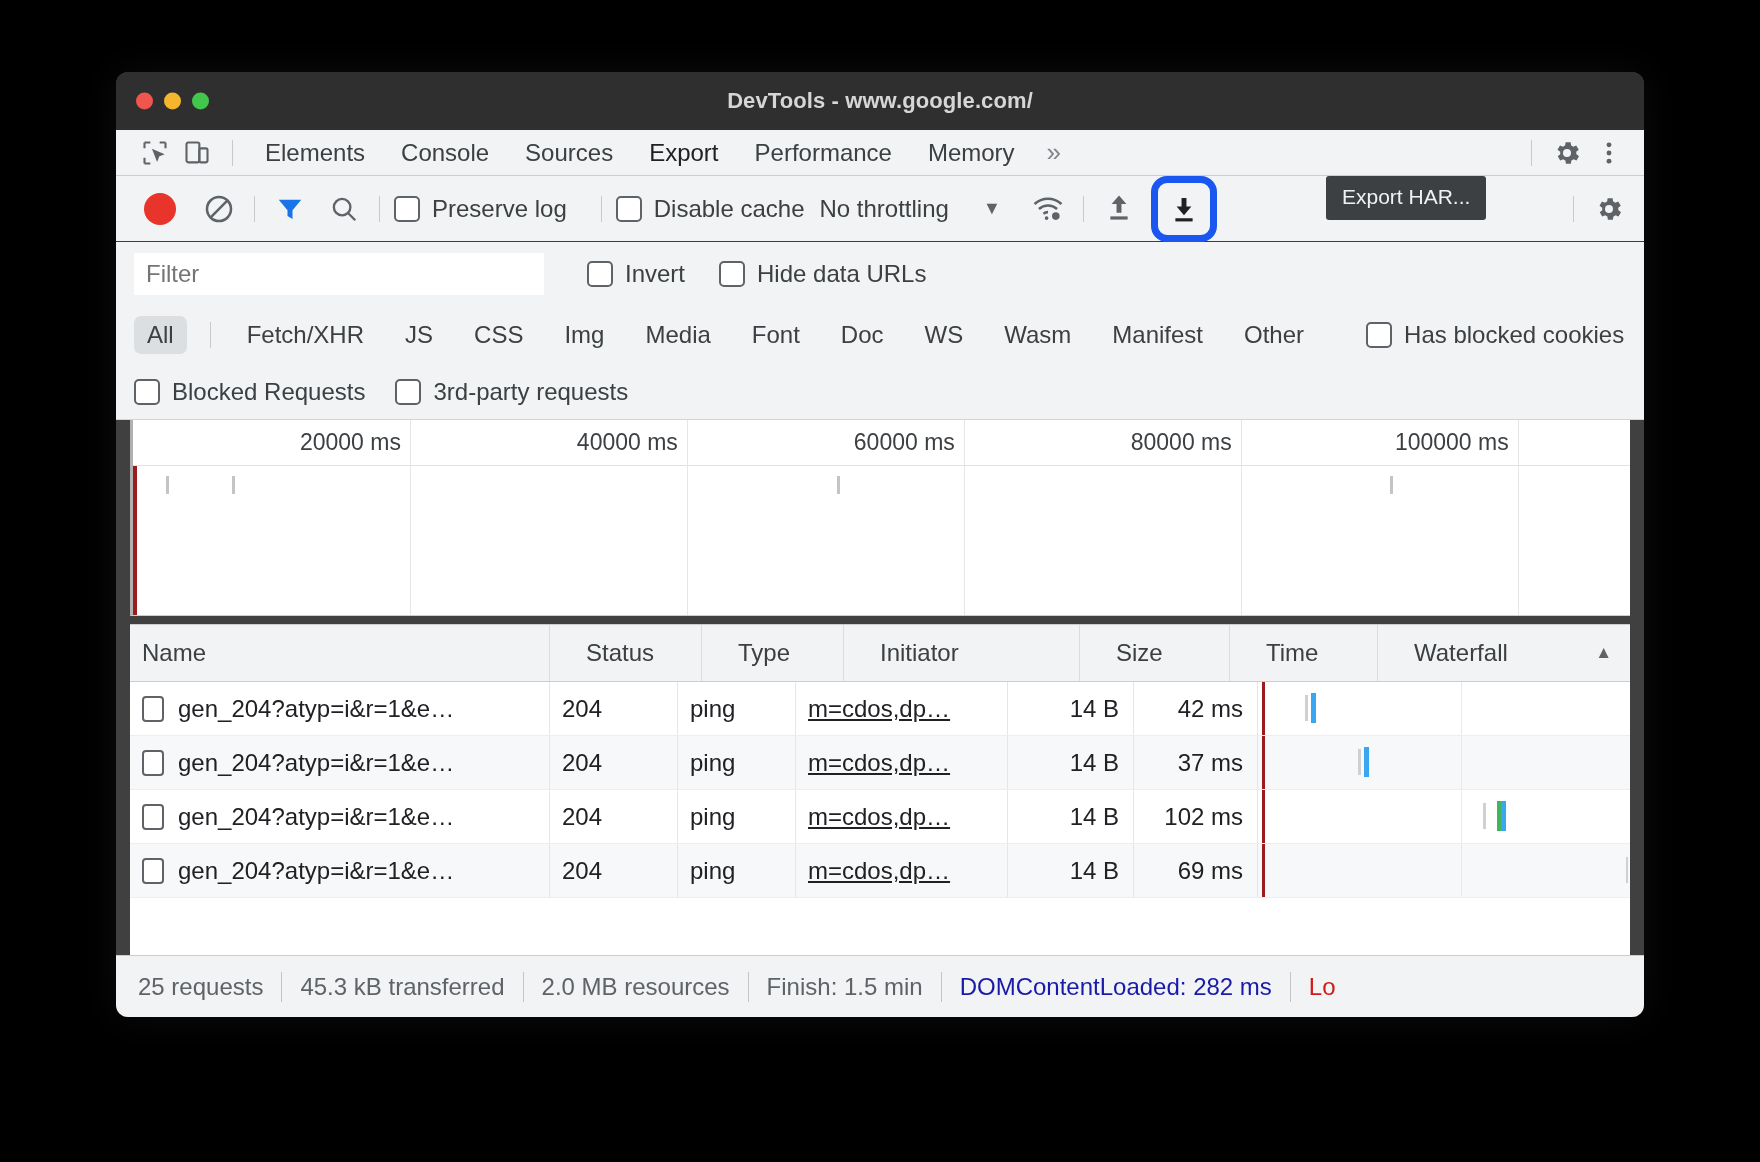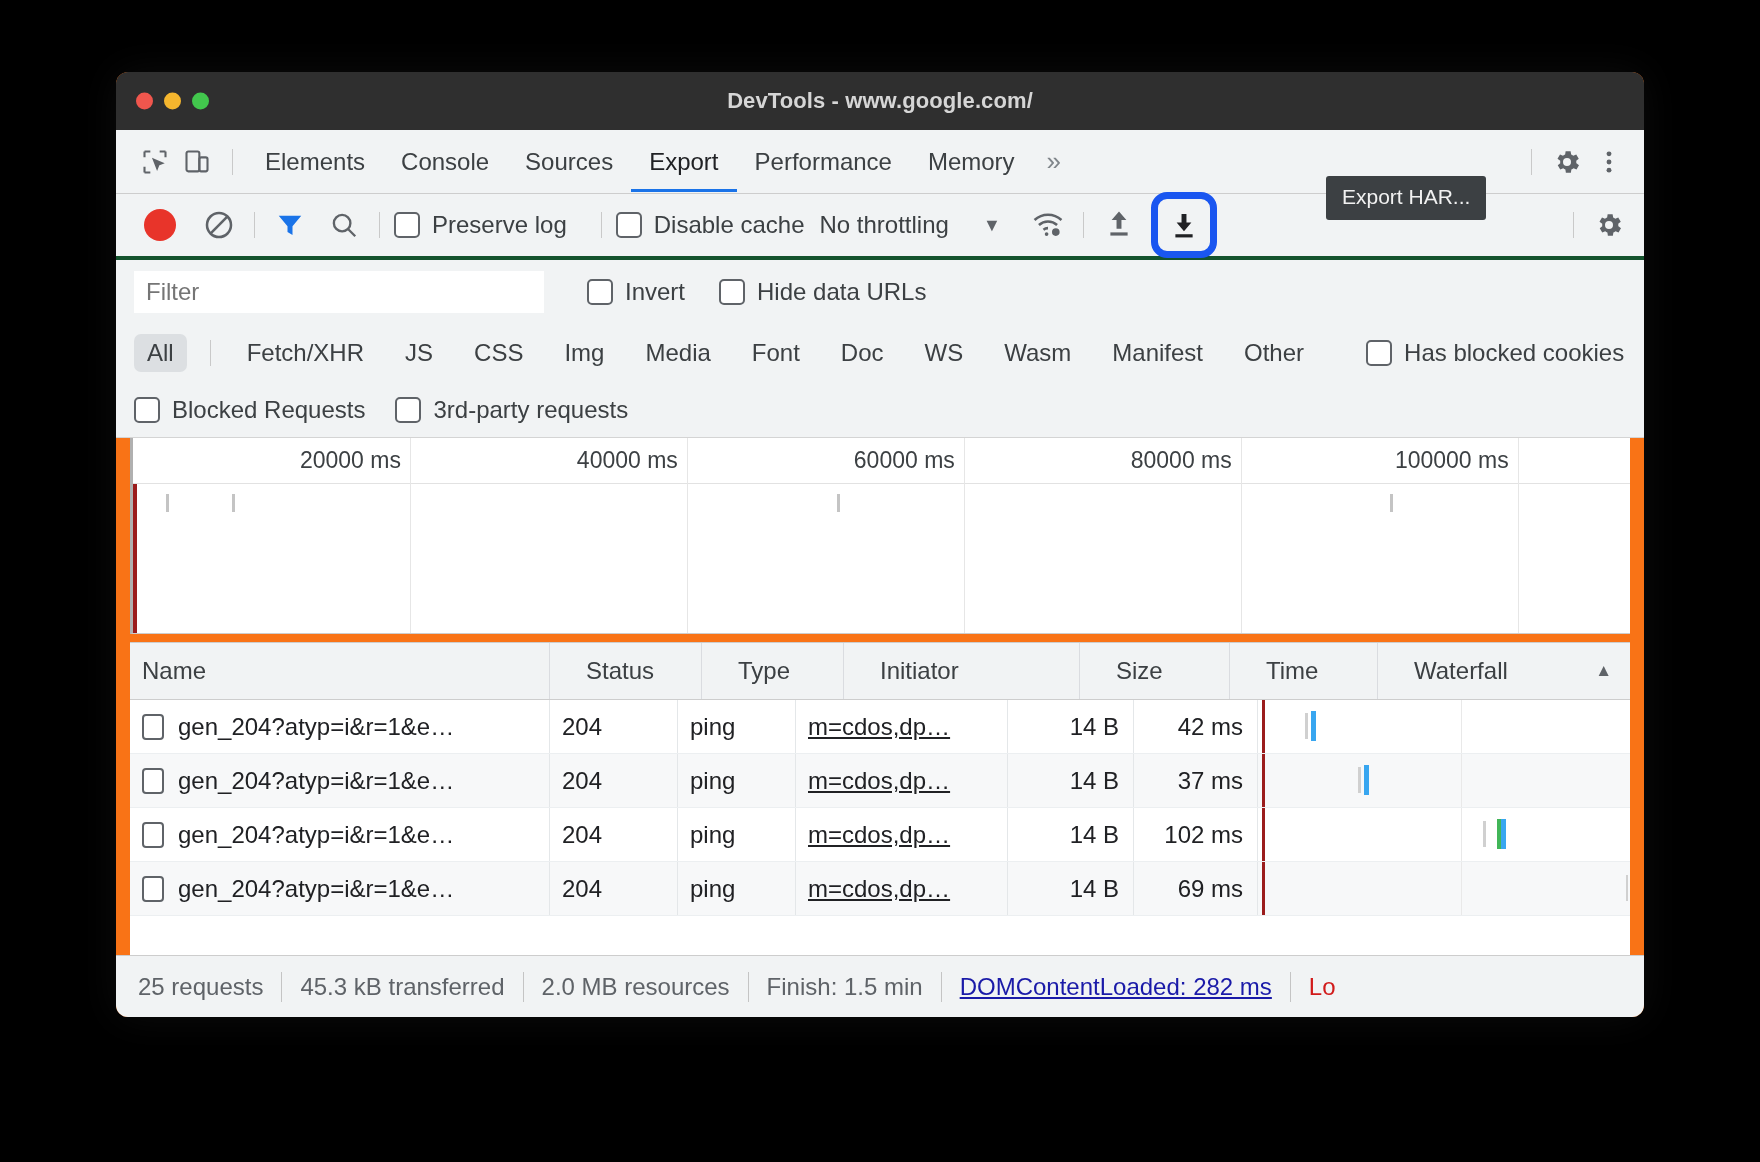--- a/index.html
+++ b/index.html
@@ -14,21 +14,21 @@
     position: relative;
     width: 1760px; height: 1162px;
     background: #000000;
   }
 
   
   .window {
     position: absolute;
     left: 116px; top: 72px;
     width: 1528px; height: 945px;
-    background: #f97316;
+    background: #404040;
     border-radius: 12px;
     box-shadow: 0 0 40px rgba(255,255,255,0.05);
     overflow: hidden;
     display: flex;
     flex-direction: column;
   }
 
   
   .titlebar {
     height: 58px;
@@ -52,21 +52,21 @@
     width: 100%;
     text-align: center;
     color: #d6d6d6;
     font-size: 22px;
     font-weight: bold;
     letter-spacing: .1px;
   }
 
   
   .panel-tabs {
-    height: 64px;
+    height: 46px;
     flex: 0 0 auto;
     background: #f1f3f4;
     border-bottom: 1px solid #cdcdcd;
     display: flex;
     align-items: center;
     padding: 0 14px 0 18px;
   }
   .tb-icon {
     width: 42px; height: 42px;
     display: flex; align-items: center; justify-content: center;
@@ -96,21 +96,21 @@
     font-size: 26px; color: #80868b; padding: 0 14px;
     flex: 0 0 auto;
   }
   .spacer { flex: 1 1 auto; }
 
   
   .net-toolbar {
     height: 66px;
     flex: 0 0 auto;
     background: #f1f3f4;
-    border-bottom: 4px solid #14532d;
+    border-bottom: 1px solid #14532d;
     display: flex;
     align-items: center;
     padding: 0 14px 0 18px;
     position: relative;
   }
   .rec-dot {
     width: 32px; height: 32px;
     border-radius: 50%;
     background: #e8342a;
     margin: 0 10px;
@@ -360,21 +360,21 @@
     font-size: 24px;
     color: #5f6368;
     white-space: nowrap;
     padding: 0 18px;
   }
   .st-item:first-child { padding-left: 0; }
   .st-sep {
     width: 1px; height: 30px; background: #c4c4c4;
     flex: 0 0 auto;
   }
-  .st-blue { color: #1a1aa8; text-decoration: underline; }
+  .st-blue { color: #1a1aa8; }
   .st-red  { color: #d11a1a; }
 
   svg { display: block; }
 </style>
 </head>
 <body>
 
 <div id="root">
   <div class="window">
 

